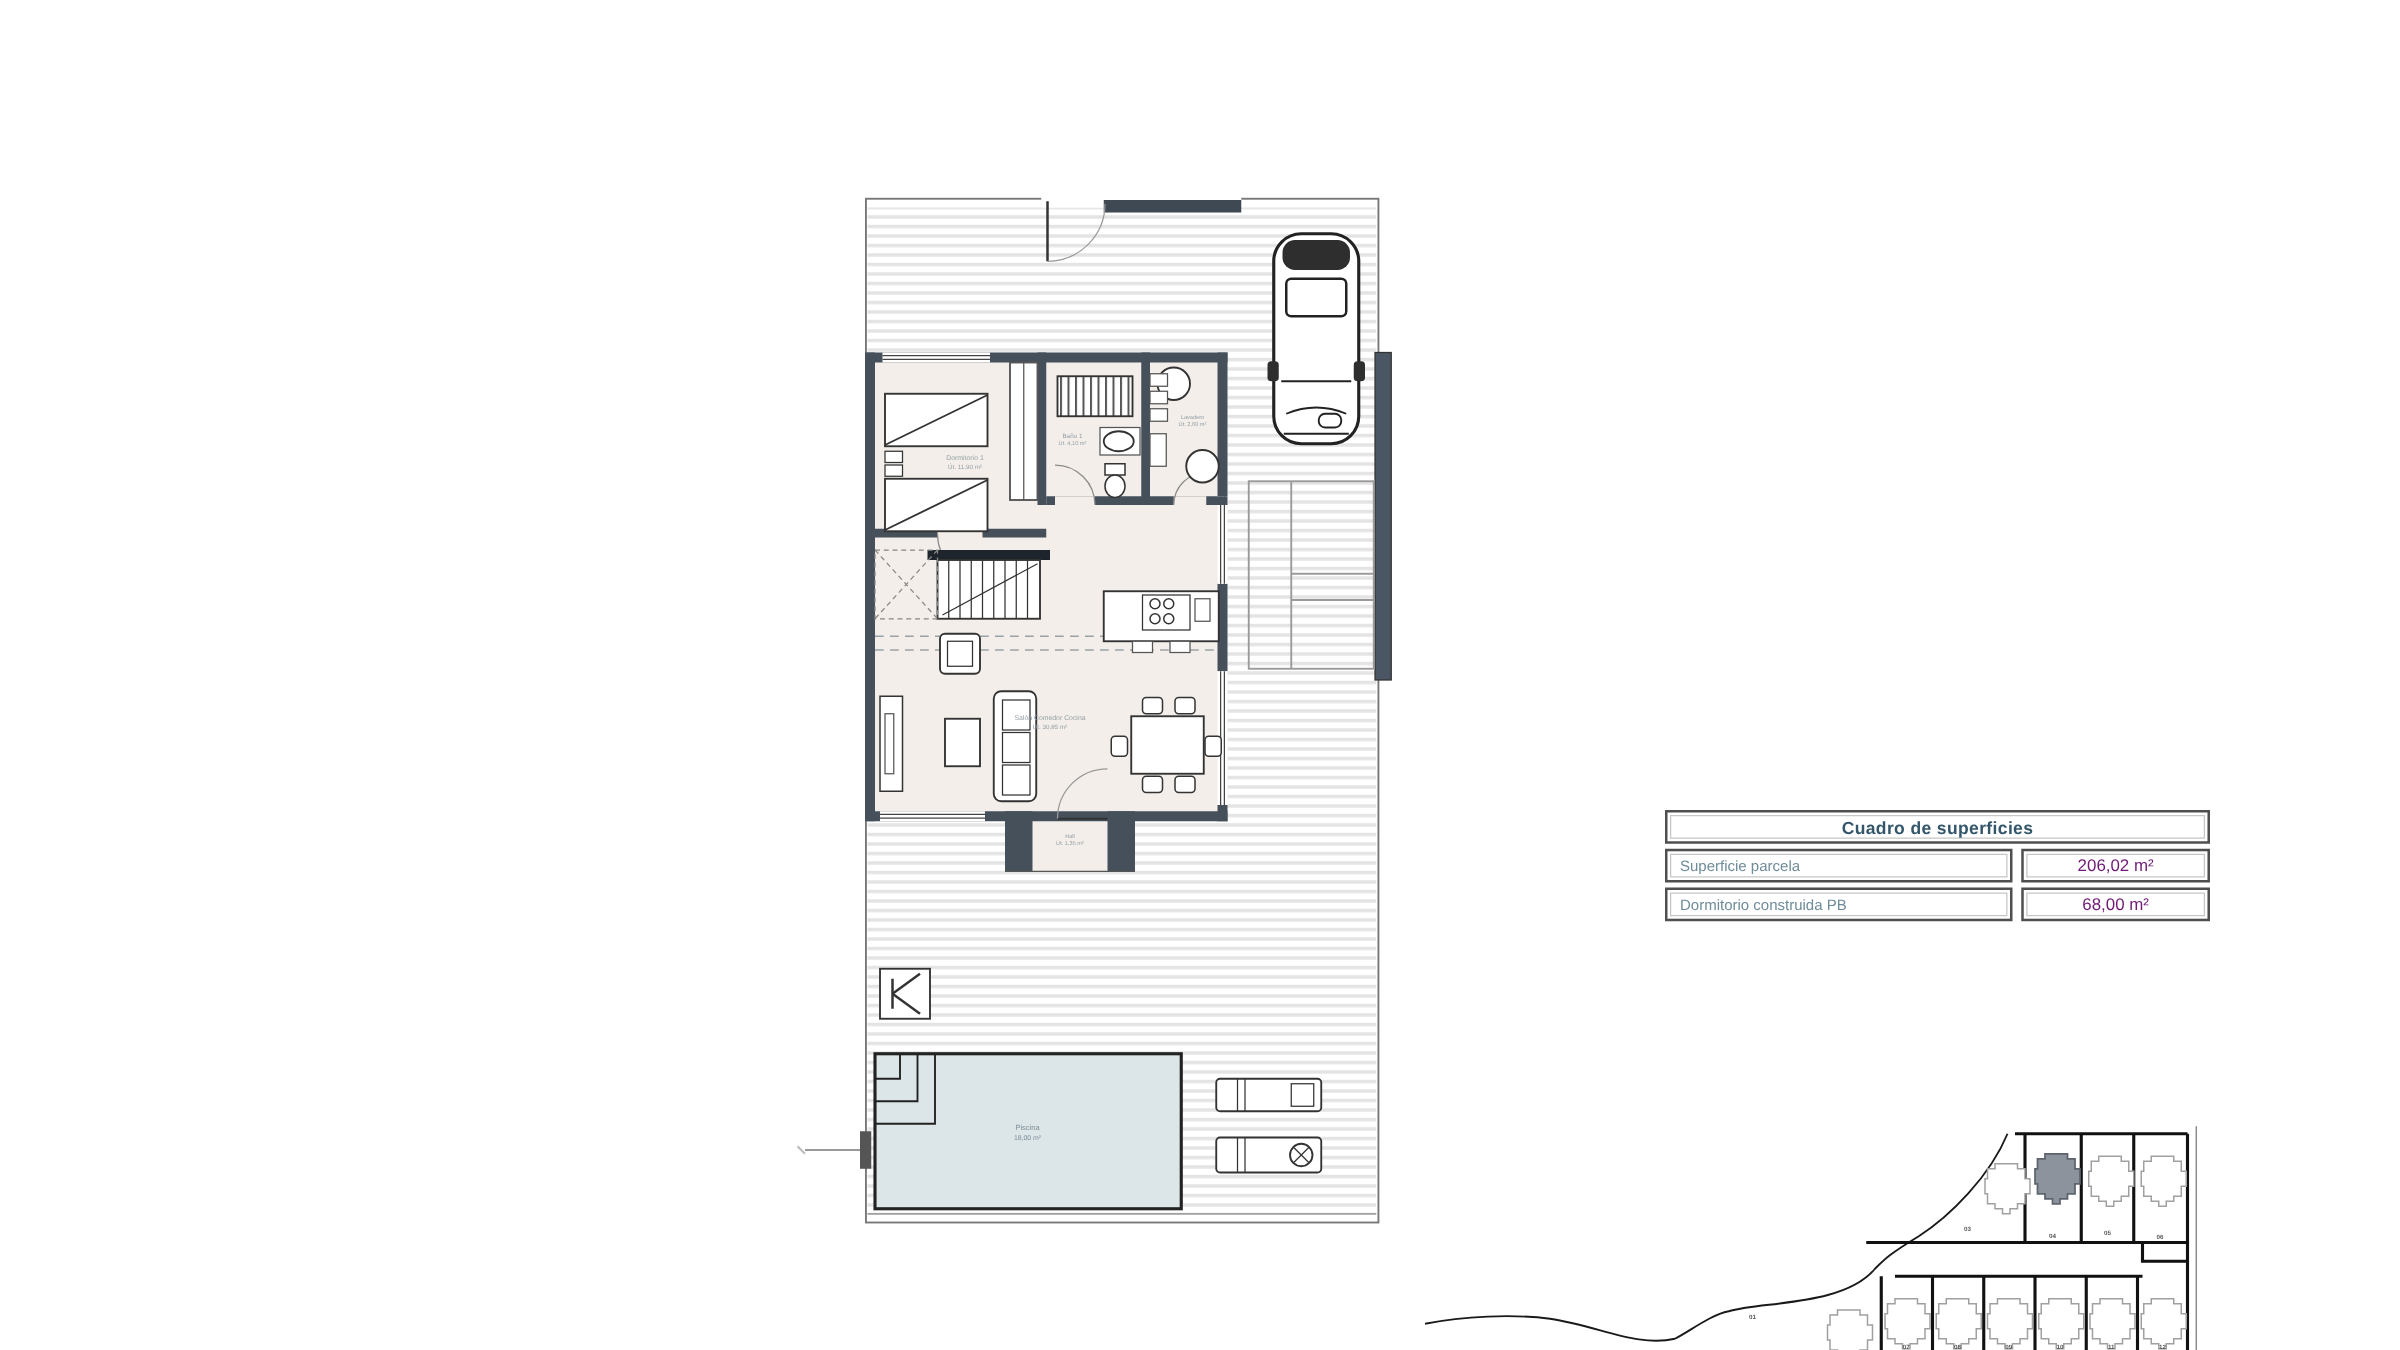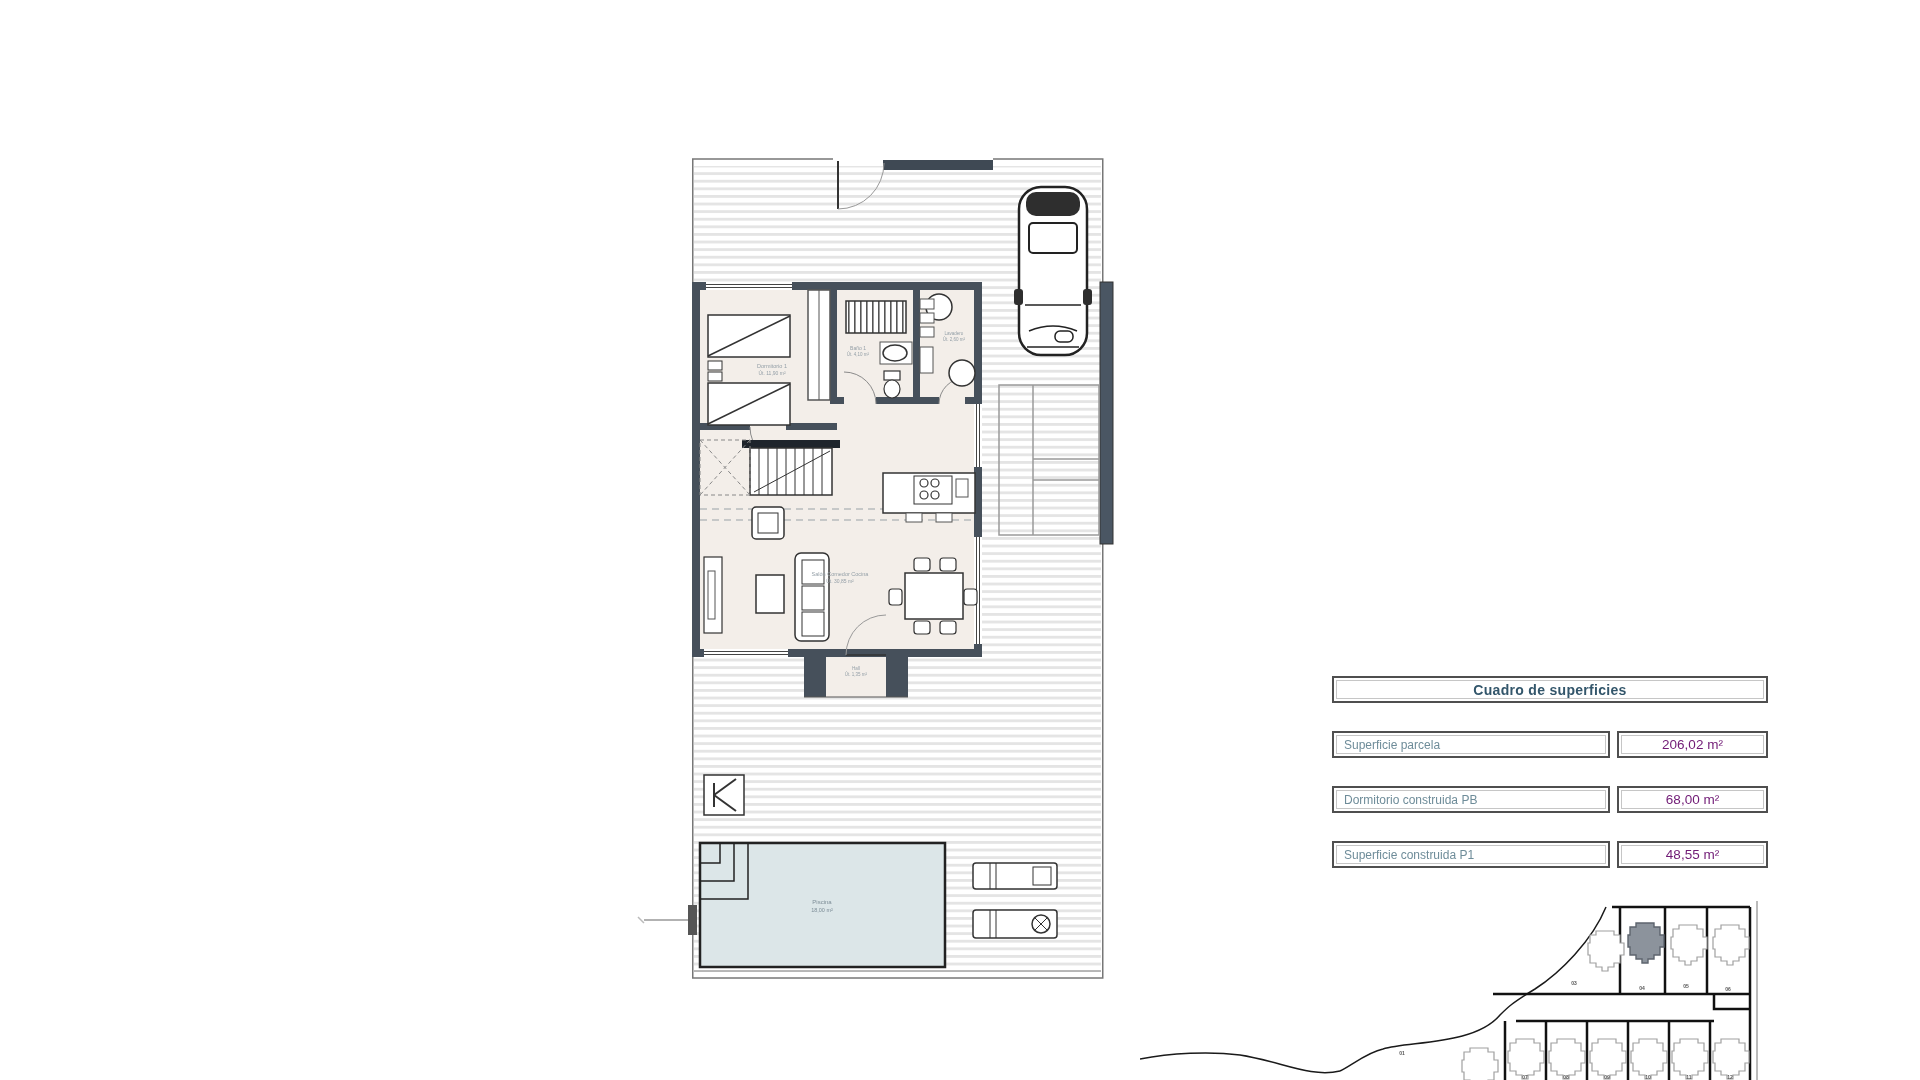--- a/index.html
+++ b/index.html
@@ -2,21 +2,21 @@
 <html><head>
 <meta charset="utf-8">
 <style>
   html,body{margin:0;padding:0;background:#fff;}
   .page{position:relative;width:1920px;height:1080px;background:#ffffff;overflow:hidden;
         font-family:"Liberation Sans",sans-serif;}
   svg text{font-family:"Liberation Sans",sans-serif;}
 
   
   .stable{position:absolute;left:1332px;top:648px;width:436px;}
-  .srow{display:flex;gap:7px;margin-bottom:4px;margin-top:28px;}
+  .srow{display:flex;gap:7px;margin-bottom:4px;}
   .sbox{box-sizing:border-box;border:2px solid #4f4f4f;background:#fff;height:27px;
         box-shadow:inset 0 0 0 2px #ffffff, inset 0 0 0 3px #c6c6c6;
         display:flex;align-items:center;}
   .sheader{width:100%;justify-content:center;font-weight:bold;font-size:14px;
            letter-spacing:.3px;color:#33566b;}
   .slabel{flex:0 0 278px;padding-left:10px;font-size:12px;color:#6e8c99;}
   .svalue{flex:1;justify-content:center;font-size:13.5px;color:#701a75;}
 
   
   .planwrap{position:absolute;left:634px;top:157px;width:480px;height:825px;}
@@ -275,24 +275,20 @@
     <div class="srow">
         <div class="sbox sheader">Cuadro de superficies</div>
       </div>
     <div class="srow">
       <div class="sbox slabel">Superficie parcela</div>
       <div class="sbox svalue">206,02 m²</div>
     </div>
     <div class="srow">
       <div class="sbox slabel">Dormitorio construida PB</div>
       <div class="sbox svalue">68,00 m²</div>
-    </div>
-    <div class="srow">
-      <div class="sbox slabel">Superficie construida P1</div>
-      <div class="sbox svalue">48,55 m²</div>
     </div>
   </div>
 
   <div class="sitewrap">
   <svg width="730" height="187" viewBox="0 0 730 187">
     <defs>
       <path id="hsym" d="M8 0 H26 V4 H32 V12 H36 V24 H32 V32 H26 V36 H20 V40 H14 V36 H8 V32 H2 V24 H0 V12 H2 V4 H8 Z"></path>
     </defs>
 
     <g fill="none" stroke="#1a1a1a" stroke-width="1.5">

